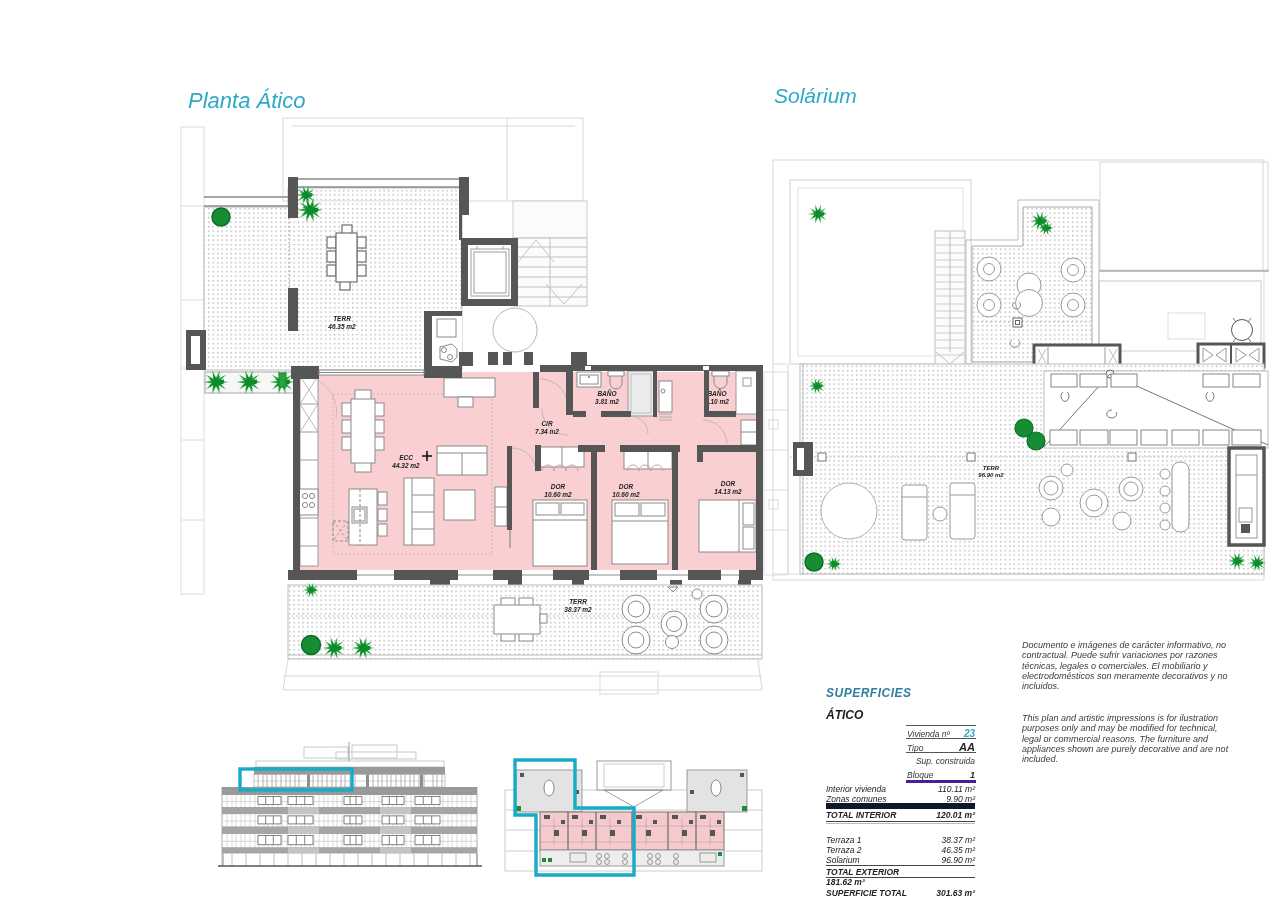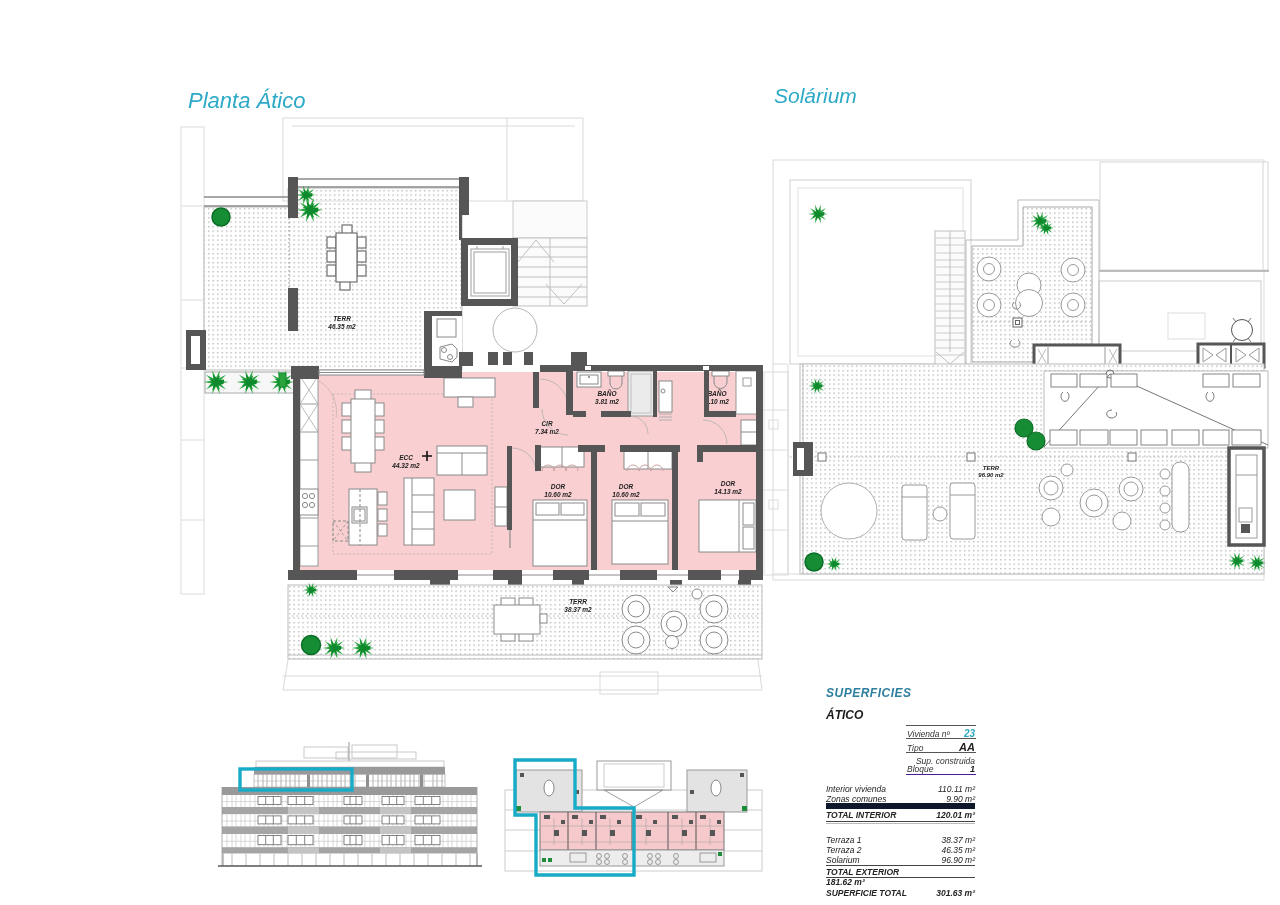--- a/index.html
+++ b/index.html
@@ -1201,21 +1201,21 @@
 
 <div class="abs" style="left:906px;top:725px;width:70px;font-size:8.5px;color:#333;">
 <div style="display:flex;justify-content:space-between;align-items:baseline;border-top:1px solid #555;border-bottom:1px solid #555;padding:1.5px 1px 1px 1px;height:9.5px;">
         <span>Vivienda nº</span>
         <span style="color:#2fa9c5;font-weight:bold;font-size:10px;">23</span>
       </div>
 <div style="display:flex;justify-content:space-between;align-items:baseline;border-bottom:1px solid #555;padding:1.5px 1px 1px 1px;height:10px;">
         <span>Tipo</span>
         <span style="color:#222;font-weight:bold;font-size:11px;">AA</span>
       </div>
-<div style="display:flex;justify-content:space-between;align-items:baseline;border-bottom:1px solid #4c1d95;padding:11px 1px 1px 1px;height:9px;gap:36px;">
+<div style="display:flex;justify-content:space-between;align-items:baseline;border-bottom:3px solid #4c1d95;padding:17px 1px 1px 1px;height:9px;gap:36px;">
         <span>Bloque</span>
         <span style="color:#222;font-weight:bold;font-size:9px;">1</span>
       </div>
 </div>
 
 <div class="abs" style="left:826px;top:756px;width:149px;font-size:8.5px;color:#333;text-align:right;">Sup. construida</div>
 
 <div class="abs" style="left:826px;top:764px;width:149px;font-size:8.5px;color:#222;margin-top:20px;">
 <div style="display:flex;justify-content:space-between;height:9.7px;">
         <span>Interior vivienda</span>
@@ -1247,14 +1247,16 @@
         <span>TOTAL EXTERIOR</span>
         <span>181.62 m²</span>
       </div>
 <div style="height:9.5px;"></div>
 <div style="display:flex;justify-content:space-between;font-weight:bold;height:10px;">
         <span>SUPERFICIE TOTAL</span>
         <span>301.63 m²</span>
       </div>
 </div>
 
-
+<div class="abs" style="left:1022px;top:640px;width:212px;font-size:9px;line-height:10.3px;color:#3a3a3a;">Documento e imágenes de carácter informativo, no contractual. Puede sufrir variaciones por razones técnicas, legales o comerciales. El mobiliario y electrodomésticos son meramente decorativos y no incluidos.</div>
+
+<div class="abs" style="left:1022px;top:713px;width:212px;font-size:9px;line-height:10.3px;color:#3a3a3a;">This plan and artistic impressions is for ilustration purposes only and may be modified for technical, legal or commercial reasons. The furniture and appliances shown are purely decorative and are not included.</div>
 </div>
 
 </body></html>

